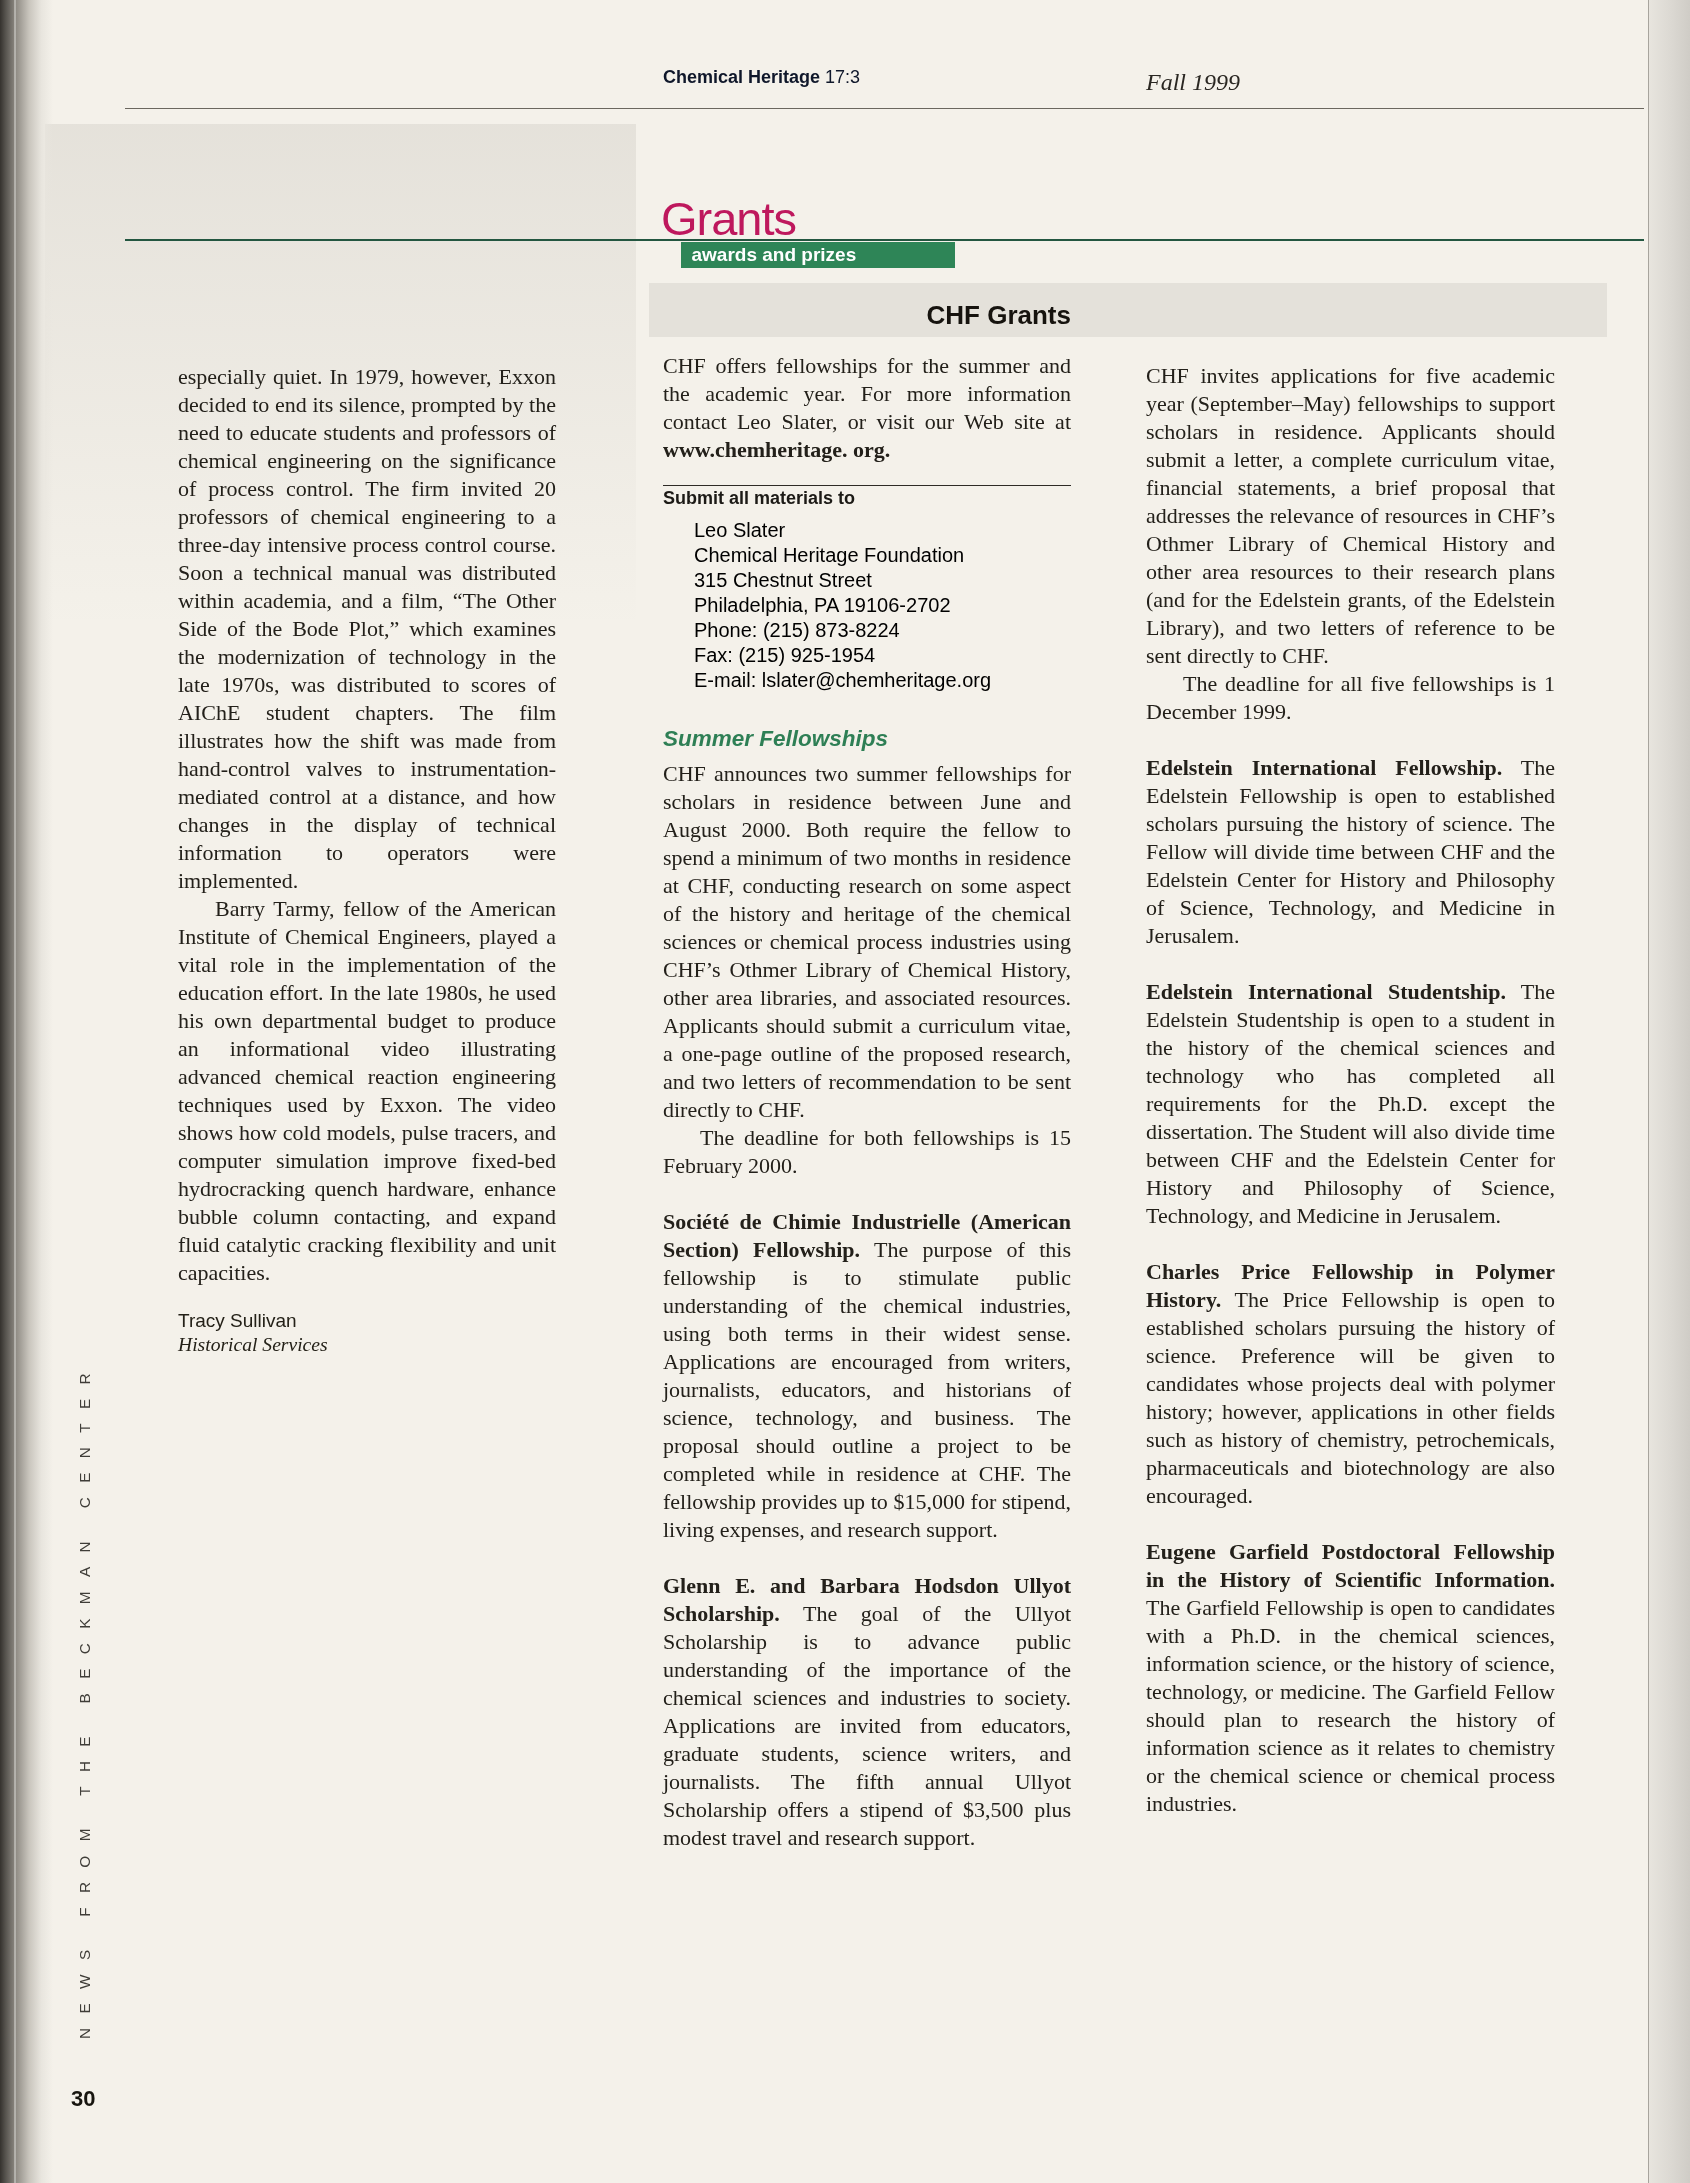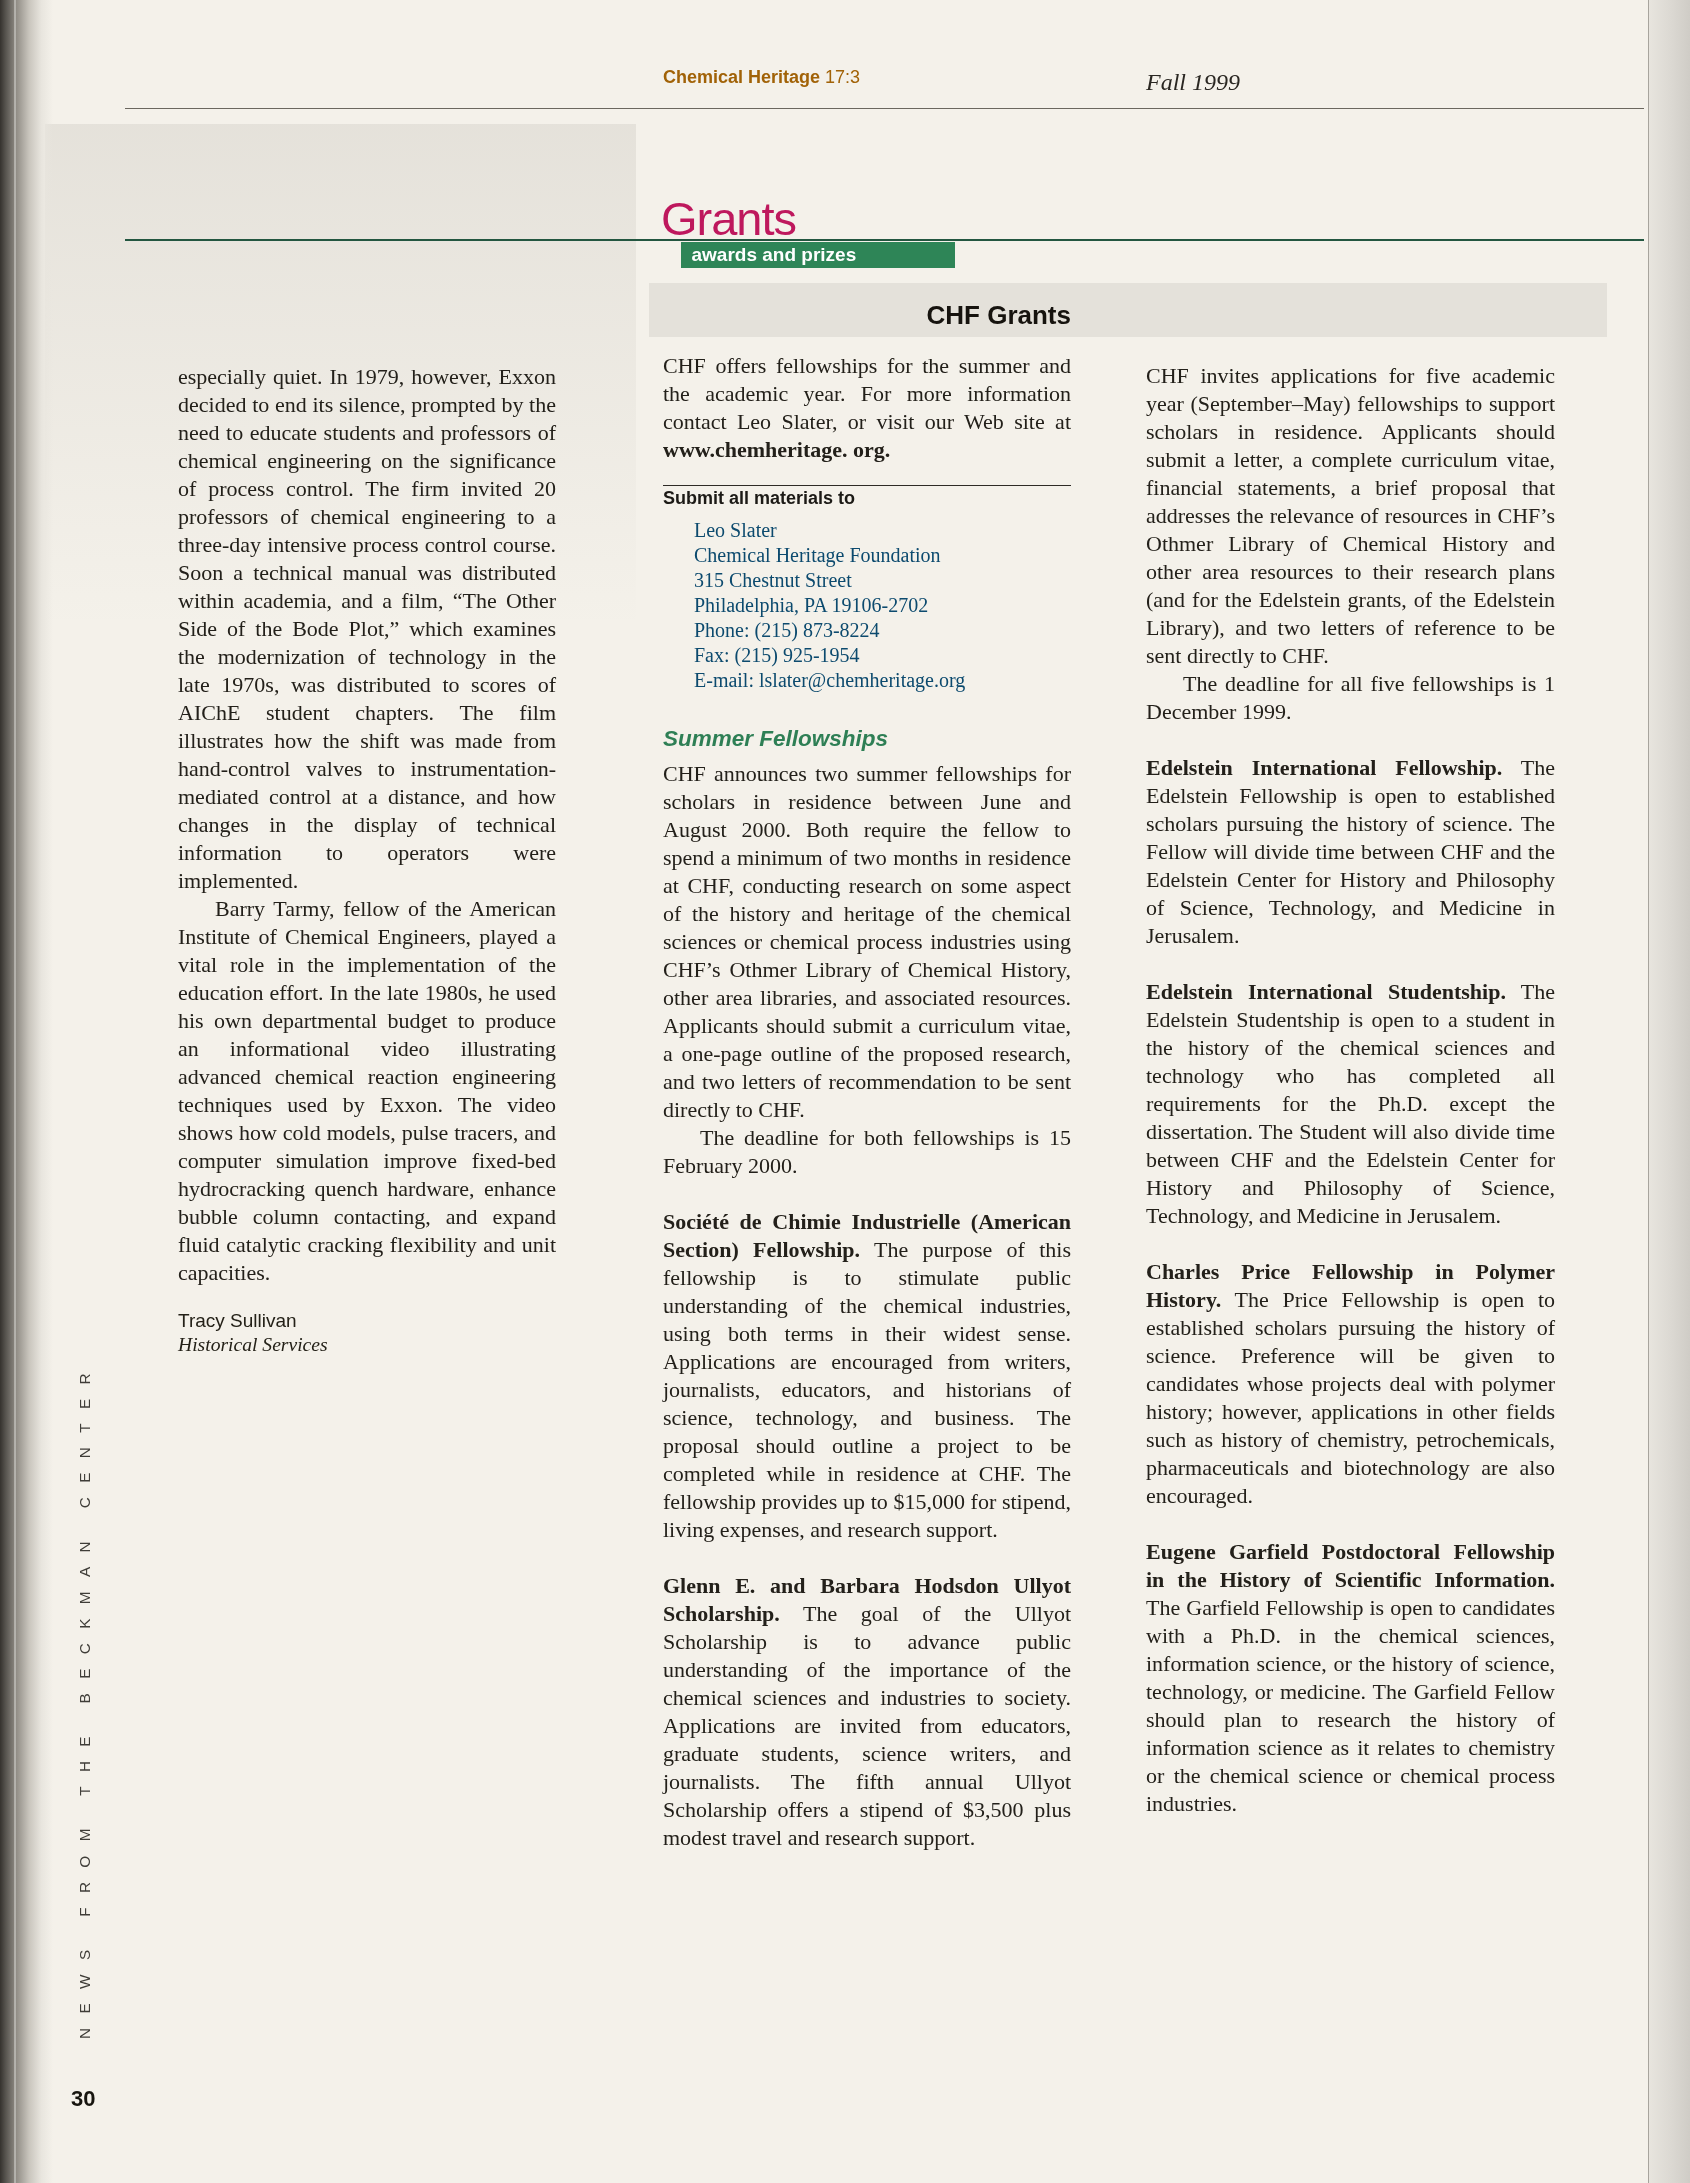--- a/index.html
+++ b/index.html
@@ -20,21 +20,21 @@
     background: linear-gradient(90deg, rgba(0,0,0,0.05), #dbd8d2 55%, #cfccc6);
     border-left: 1px solid #a7a49d;
   }
   .shade-topleft {
     position: absolute; left: 45px; top: 124px; width: 591px; height: 593px;
     background: linear-gradient(180deg, rgba(120,115,105,0.12), rgba(120,115,105,0) 85%);
   }
   .shade-band { position: absolute; left: 649px; top: 283px; width: 958px; height: 54px; background: rgba(150,145,135,0.16); }
 
   
-  .rh-journal { position: absolute; left: 663px; top: 67px; font-family: "Liberation Sans", sans-serif; font-size: 18px; color: #a16207; }
+  .rh-journal { position: absolute; left: 663px; top: 67px; font-family: "Liberation Sans", sans-serif; font-size: 18px; color: #0f172a; }
   .rh-journal .jb { font-weight: 700; }
   .rh-date { position: absolute; left: 1146px; top: 69px; font-style: italic; font-size: 24px; color: #2a2722; }
   .top-rule { position: absolute; left: 125px; right: 46px; top: 108px; height: 1.4px; background: #6b675f; }
 
   
   .title {
     position: absolute; left: 661px; top: 191px;
     font-family: "Liberation Sans", sans-serif; font-weight: 400; font-size: 47px;
     letter-spacing: -1px; color: #be185d;
   }
@@ -58,21 +58,21 @@
 
   .chf-heading { font-family: "Liberation Sans", sans-serif; font-weight: 700; font-size: 26px; color: #16130e; margin-bottom: 21px; text-align: right; }
   .green-head {
     font-family: "Liberation Sans", sans-serif; font-weight: 700; font-style: italic;
     font-size: 22.5px; line-height: 27px; color: #2e7f55; margin: 32px 0 8.6px; text-align: left;
   }
   .green-head.first { margin-top: 0; margin-bottom: 9.6px; }
 
   .submit-block { margin-top: 21px; border-top: 1.9px solid #2e2b26; padding-top: 2px; text-align: left; }
   .submit-label { font-family: "Liberation Sans", sans-serif; font-weight: 700; font-size: 18px; color: #1c1a16; }
-  .address { margin: 8.6px 0 0 31px; font-family: Liberation Serif, serif; font-size: 20px; line-height: 25px; color: #0c4a6e; }
+  .address { margin: 8.6px 0 0 31px; font-family: Liberation Sans, sans-serif; font-size: 20px; line-height: 25px; color: #000000; }
 
   .byline-name { margin-top: 22px; font-family: "Liberation Sans", sans-serif; font-size: 19px; line-height: 24px; text-align: left; }
   .byline-role { font-style: italic; font-size: 19.6px; line-height: 24px; text-align: left; }
 
   
   .vertical-label {
     position: absolute; left: 76px; top: 2039px;
     transform: rotate(-90deg); transform-origin: 0 0;
     font-family: "Liberation Sans", sans-serif; font-weight: 500; font-size: 15.3px;
     letter-spacing: 14.4px; color: #3f3d38; white-space: nowrap; z-index: 7;

